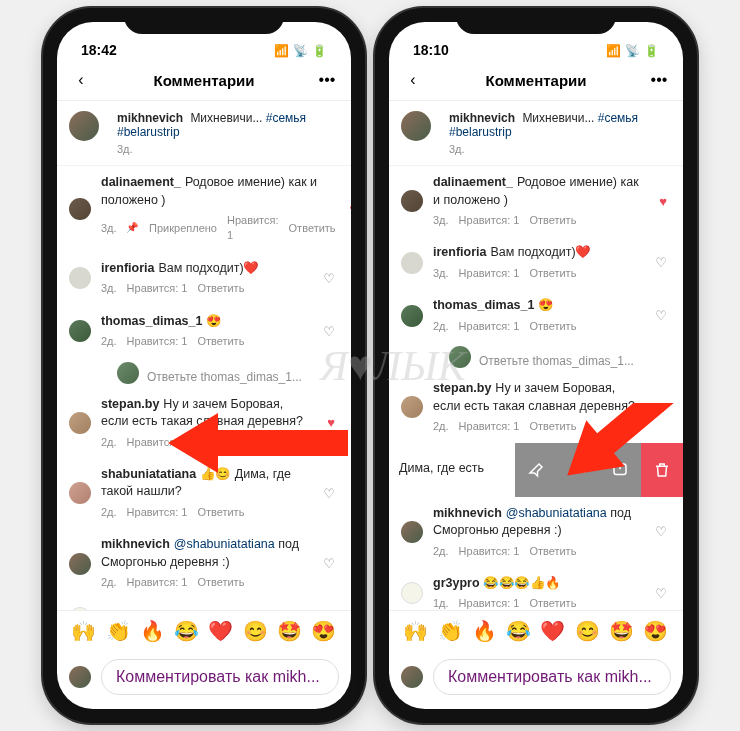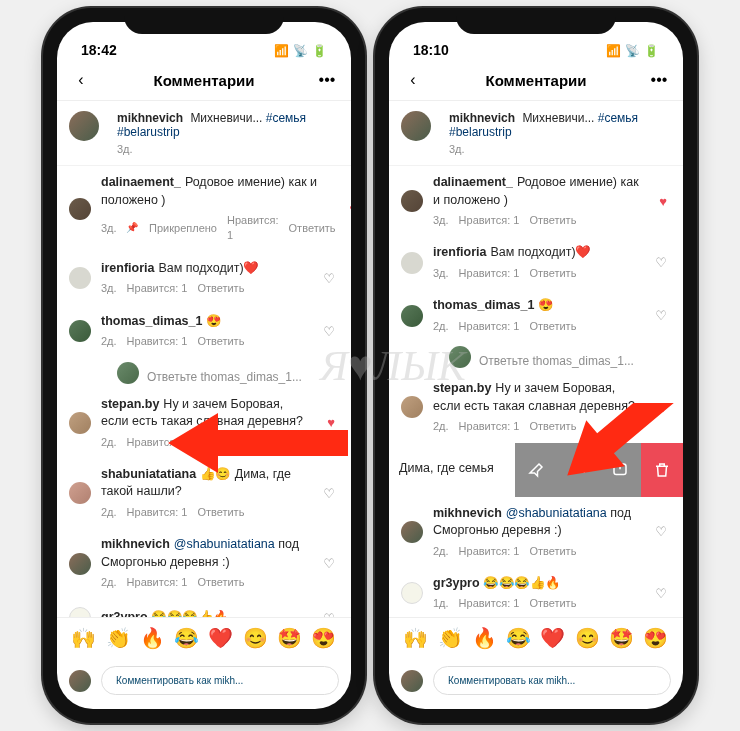--- a/index.html
+++ b/index.html
@@ -161,22 +161,22 @@
     display: flex;
     align-items: center;
     gap: 10px;
     padding: 8px 12px 14px 12px;
   }
   .input-field {
     flex: 1;
     border: 1px solid #ddd;
     border-radius: 20px;
     padding: 8px 14px;
-    font-size: 10px;
-    color: #0c4a6e;
+    font-size: 16px;
+    color: #701a75;
     background: #fff;
   }
   .swipe-actions {
     position: absolute;
     right: 0;
     top: 0;
     bottom: 0;
     display: flex;
   }
   .swipe-btn {
@@ -431,21 +431,21 @@
             <div class="meta-row">
               <span>2д.</span>
               <span>Нравится: 1</span>
               <span>Ответить</span>
             </div>
           </div>
           <span class="heart">♥</span>
         </div>
 
         <div class="comment" style="padding:0; height:54px; overflow:hidden;">
-          <div style="position:absolute; left:10px; top:18px; font-size:12.5px;">Дима, где семья</div>
+          <div style="position:absolute; left:10px; top:18px; font-size:12.5px;">Дима, где есть</div>
           <div class="swipe-actions">
             <div class="swipe-btn swipe-grey">
               <svg width="18" height="18" viewBox="0 0 24 24" fill="none" stroke="#fff" stroke-width="2">
                   <path d="M12 2l3 7h5l-4 4 2 7-6-4-6 4 2-7-4-4h5z" fill="#fff" opacity="0"></path>
                   <path d="M16 4l4 4-6 6v6l-4-4H4l6-6 6-6z"></path>
                 </svg>
             </div>
             <div class="swipe-btn swipe-grey">
               <svg width="18" height="18" viewBox="0 0 24 24" fill="none" stroke="#fff" stroke-width="2">
                   <path d="M9 14l-5-5 5-5"></path>

